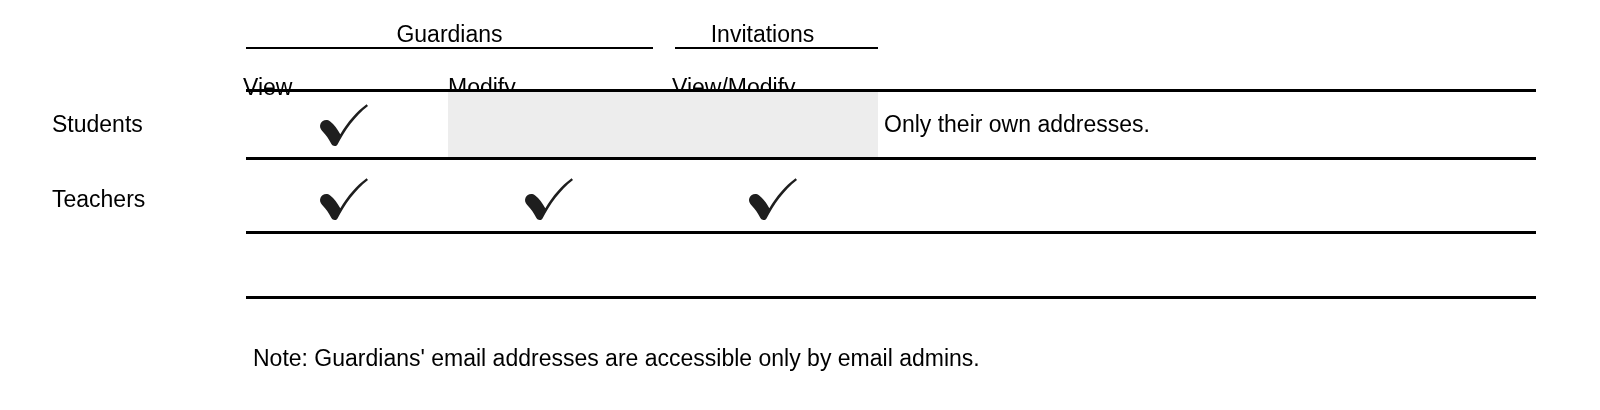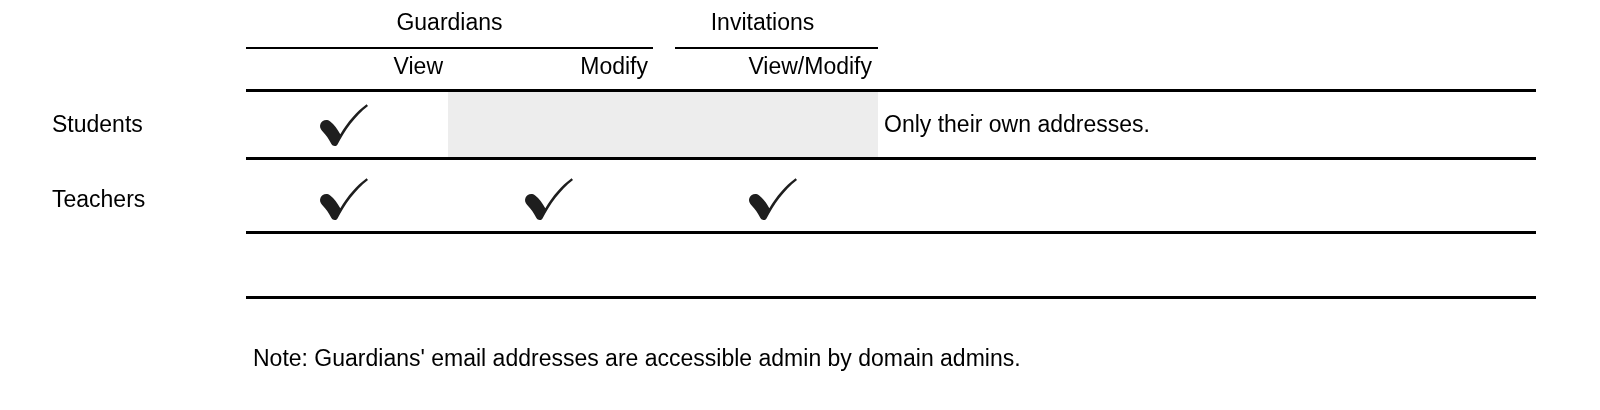--- a/index.html
+++ b/index.html
@@ -1,27 +1,27 @@
 <!DOCTYPE html>
 <html><head>
 <meta charset="utf-8">
 <style>
   html,body { margin:0; padding:0; background:#ffffff; }
   .canvas {
     position:relative; width:1600px; height:410px; background:#ffffff;
     font-family:"Liberation Sans", sans-serif; font-size:23px; color:#000000;
     overflow:hidden;
   }
-  .group-label { position:absolute; top:8px; text-align:center; line-height:28px; }
+  .group-label { position:absolute; top:20px; text-align:center; line-height:28px; }
   .group-label.guardians { left:246px; width:407px; }
   .group-label.invitations { left:660px; width:205px;text-align:center; }
   .group-underline { position:absolute; top:47px; height:2px; background:#000000; }
   .group-underline.guardians { left:246px; width:407px; }
   .group-underline.invitations { left:675px; width:203px; }
-  .col-header { position:absolute; top:52px; width:200px; text-align:right; line-height:28px; }
+  .col-header { position:absolute; top:73px; width:200px; text-align:left; line-height:28px; }
   .col-header.view { left:243px; }
   .col-header.modify { left:448px; }
   .col-header.viewmodify { left:672px; }
   .hline { position:absolute; left:246px; width:1290px; height:3px; background:#000000; }
   .hline.h-header { top:89px; }
   .hline.h-row1 { top:157px; }
   .hline.h-row2 { top:231px; }
   .hline.h-bottom { top:296px; }
   .disabled-box { position:absolute; left:448px; top:92px; width:430px; height:65px; background:#ededed; }
   .row { position:absolute; left:0; width:1600px; }
@@ -92,15 +92,15 @@
     <div class="cell viewmodify">
       <span class="check-icon">
         <svg width="50" height="44" viewBox="0 0 50 44">
           <path fill="#1e1e1e" d="M48.6 1.2 C38.5 8.5, 29.6 18.9, 22.3 31.2 C19.3 25.7, 16.2 21.6, 12.2 18.4 C8.6 15.6, 3.9 17.3, 2.5 20.7 C1.4 23.4, 2.2 25.9, 4.2 27.9 C7.9 31.6, 10.9 35.9, 13.4 41.1 C14.5 43.4, 18.1 43.9, 19.5 41.6 C26.6 27.8, 36.6 13.4, 50 3.0 Z"></path>
         </svg>
       </span>
     </div>
   </div>
 
 
-  <div class="footnote">Note: Guardians' email addresses are accessible admin by domain admins.</div>
+  <div class="footnote">Note: Guardians' email addresses are accessible only by email admins.</div>
 
 </div>
 
 </body></html>

